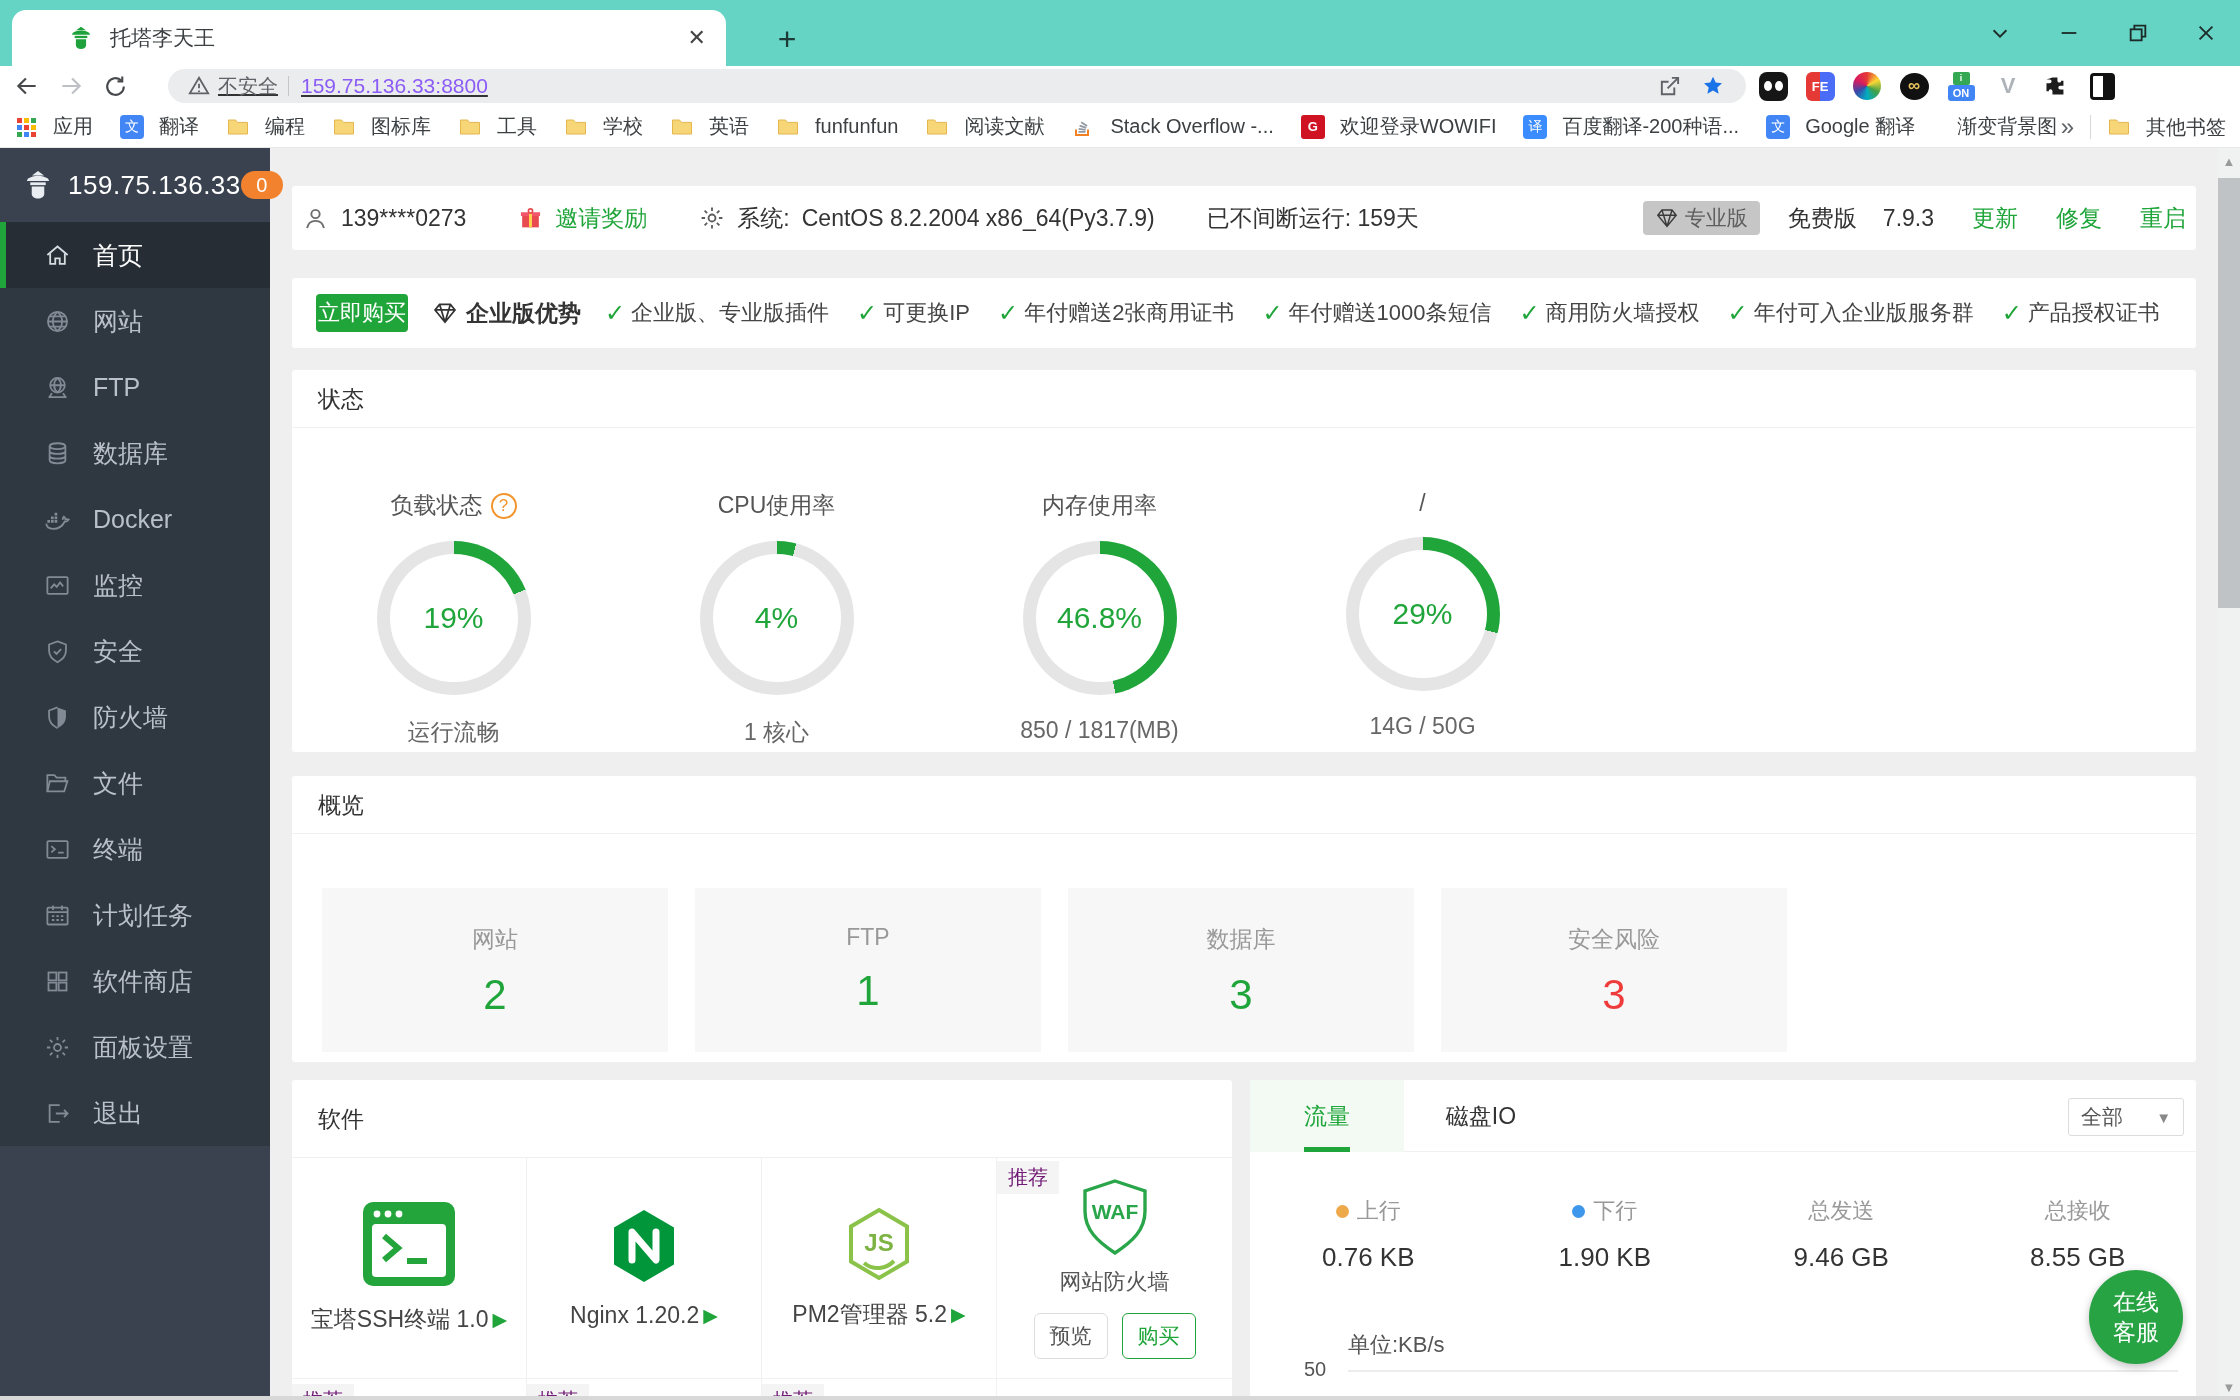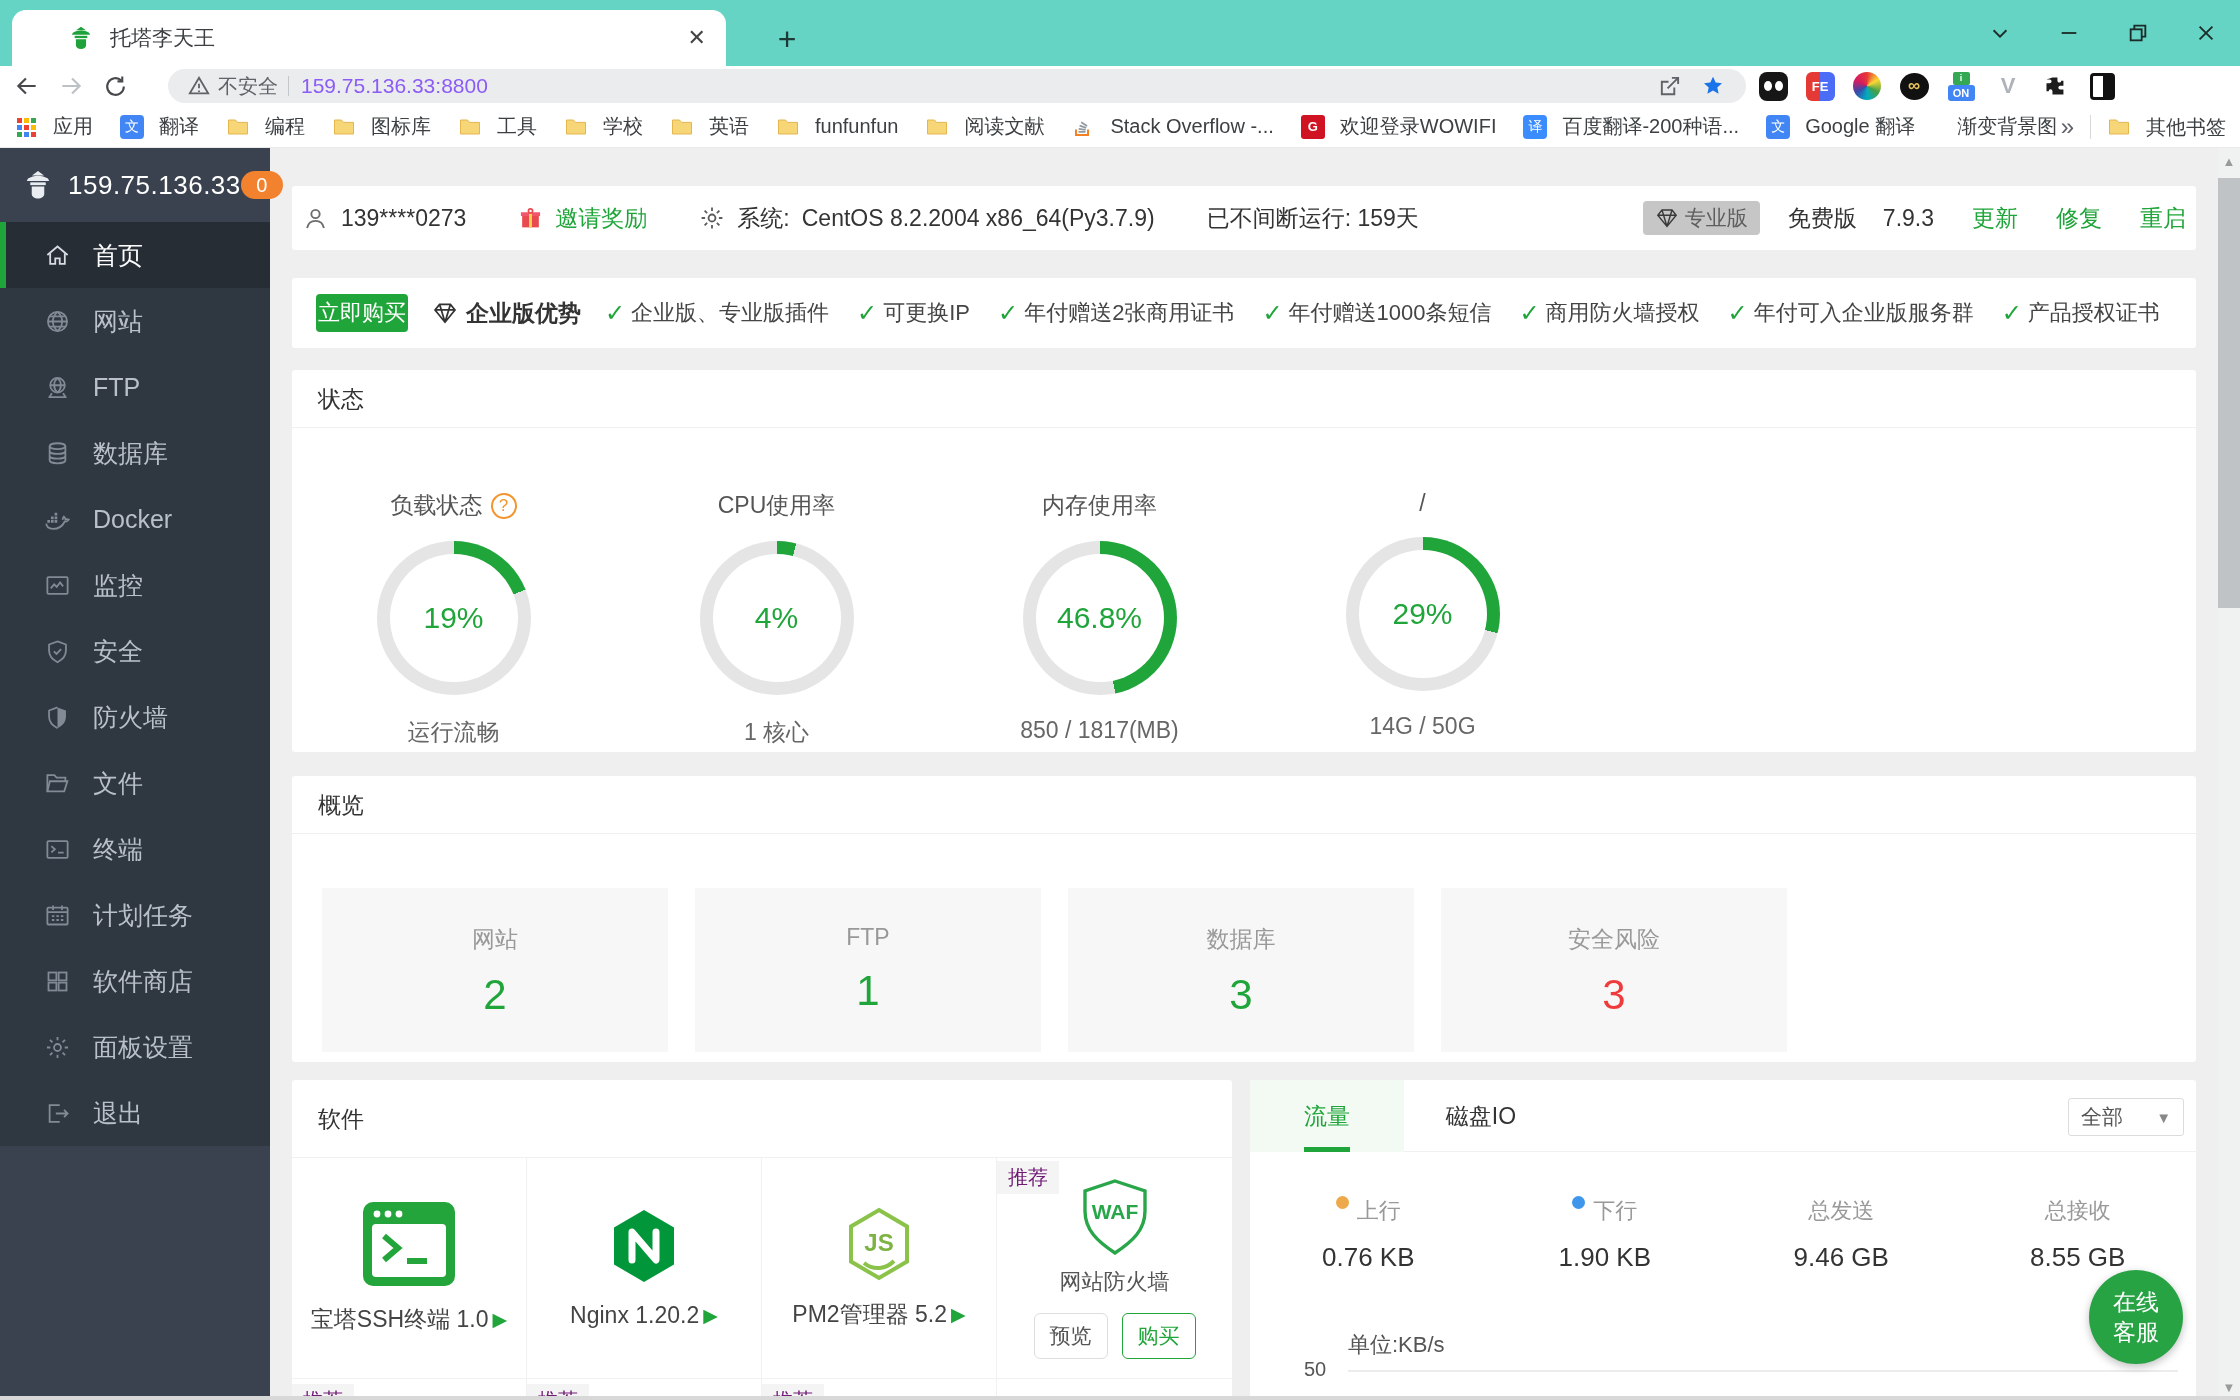--- a/index.html
+++ b/index.html
@@ -14,21 +14,21 @@
     border-radius:14px 14px 0 0;display:flex;align-items:center;padding:0 20px 0 56px;}
   .favicon{width:26px;height:26px;margin-right:16px}
   .tab-title{font-size:21px;color:#3c4043;flex:1}
   .tab-close{font-size:22px;color:#444;cursor:pointer}
   .newtab{position:absolute;left:766px;top:18px;width:42px;height:42px;font-size:32px;
     color:#1d3b36;display:flex;align-items:center;justify-content:center;border-radius:50%}
   .winctl{position:absolute;top:0;height:66px;width:60px;display:flex;align-items:center;justify-content:center;color:#1c2b28}
   .toolbar{position:absolute;left:0;top:66px;width:2240px;height:40px;background:#fff;display:flex;align-items:center}
   .navbtn{width:34px;height:34px;display:flex;align-items:center;justify-content:center;margin-left:10px}
   .pill{position:absolute;left:168px;top:3px;width:1578px;height:34px;background:#ebeced;
-    border-radius:17px;display:flex;align-items:center;padding:0 16px 0 20px;}
+    border-radius:17px;display:flex;align-items:center;padding:0 16px 0 20px;text-decoration:underline;}
   .pill .sec{font-size:20px;color:#5f6368;margin:0 10px 0 8px}
   .pill .div{width:1px;height:20px;background:#c4c7ca;margin-right:12px}
   .pill .url{font-size:21px;color:#8b5cf6;flex:1}
   .exts{position:absolute;left:1758px;top:3px;height:34px;display:flex;align-items:center;gap:17px}
   .ext{width:30px;height:30px;display:flex;align-items:center;justify-content:center;font-weight:bold}
   .bmbar{position:absolute;left:0;top:106px;width:2240px;height:42px;background:#fff;display:flex;align-items:center;padding-left:14px;gap:27px;border-bottom:1px solid #e9e9e9}
   .bm{display:flex;align-items:center;gap:15px;font-size:20px;color:#3c4043;white-space:nowrap}
   .bm-right{position:absolute;right:14px;top:0;height:42px;display:flex;align-items:center;gap:16px}
   .bm-sep{width:1px;height:24px;background:#d8d8d8}
   .chev-more{font-size:24px;color:#5f6368}
@@ -104,21 +104,21 @@
   .traffic{left:1250px;top:1080px;width:946px;height:320px;overflow:hidden}
   .tr-head{height:72px;border-bottom:1px solid #f0f0f0;display:flex;position:relative}
   .tr-tab{width:154px;height:72px;display:flex;align-items:center;justify-content:center;font-size:23px;color:#333;cursor:pointer;position:relative}
   .tr-tab.active{background:#f2faf3;color:#20a53a}
   .tr-tab.active::after{content:'';position:absolute;left:54px;bottom:0;width:46px;height:5px;background:#20a53a}
   .tr-select{position:absolute;right:12px;top:18px;width:116px;height:38px;border:1px solid #dcdcdc;border-radius:3px;
     display:flex;align-items:center;justify-content:space-between;padding:0 12px;font-size:21px;color:#555;cursor:pointer}
   .tr-select .ch{color:#888;font-size:15px}
   .tr-stats{display:flex;margin-top:44px}
   .tr-col{flex:1;text-align:center}
-  .tr-label{font-size:22px;color:#999;display:flex;align-items:flex-start;justify-content:center;gap:8px}
+  .tr-label{font-size:22px;color:#999;display:flex;align-items:center;justify-content:center;gap:8px}
   .dot{width:13px;height:13px;border-radius:50%;display:inline-block}
   .tr-val{font-size:26px;color:#333;margin-top:16px}
   .tr-unit{position:absolute;left:98px;top:250px;font-size:22px;color:#555}
   .tr-tick{position:absolute;left:54px;top:278px;font-size:20px;color:#555}
   .tr-line{position:absolute;left:98px;right:18px;top:290px;height:2px;background:#ececec}
 
   .support{position:absolute;left:2089px;top:1270px;width:94px;height:94px;border-radius:50%;background:#27a344;
     color:#fff;font-size:23px;display:flex;flex-direction:column;align-items:center;justify-content:center;line-height:30px;
     box-shadow:0 3px 8px rgba(0,0,0,.25);cursor:pointer;z-index:9}
 

